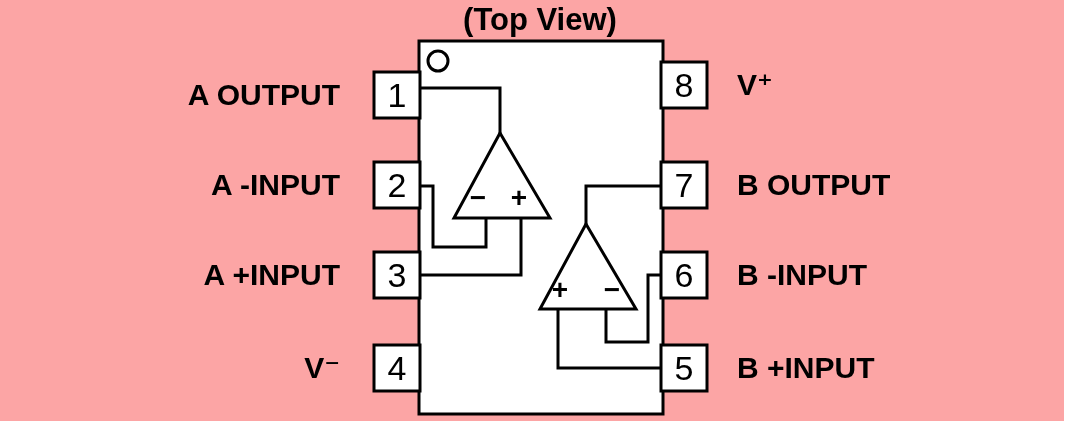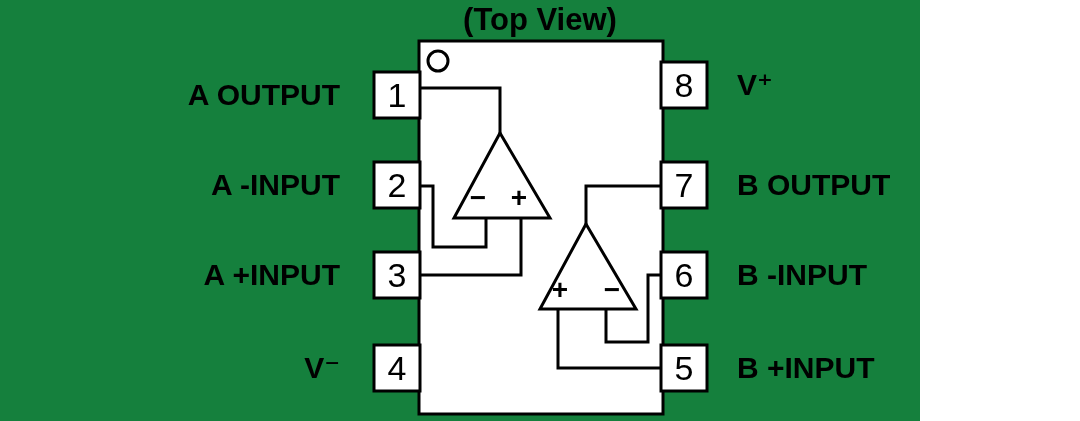--- a/index.html
+++ b/index.html
@@ -2,23 +2,23 @@
 <html><head>
 <meta charset="utf-8">
 <style>
   html, body {
     margin: 0;
     padding: 0;
     background: #ffffff;
   }
   .stage {
     position: relative;
-    width: 920px;
+    width: 1064px;
     height: 421px;
-    background: #15803d;
+    background: #fca5a5;
     overflow: hidden;
   }
   svg text {
     font-family: "Liberation Sans", "DejaVu Sans", sans-serif;
     fill: #000000;
   }
   .title-text {
     font-size: 31px;
     font-weight: 700;
   }

